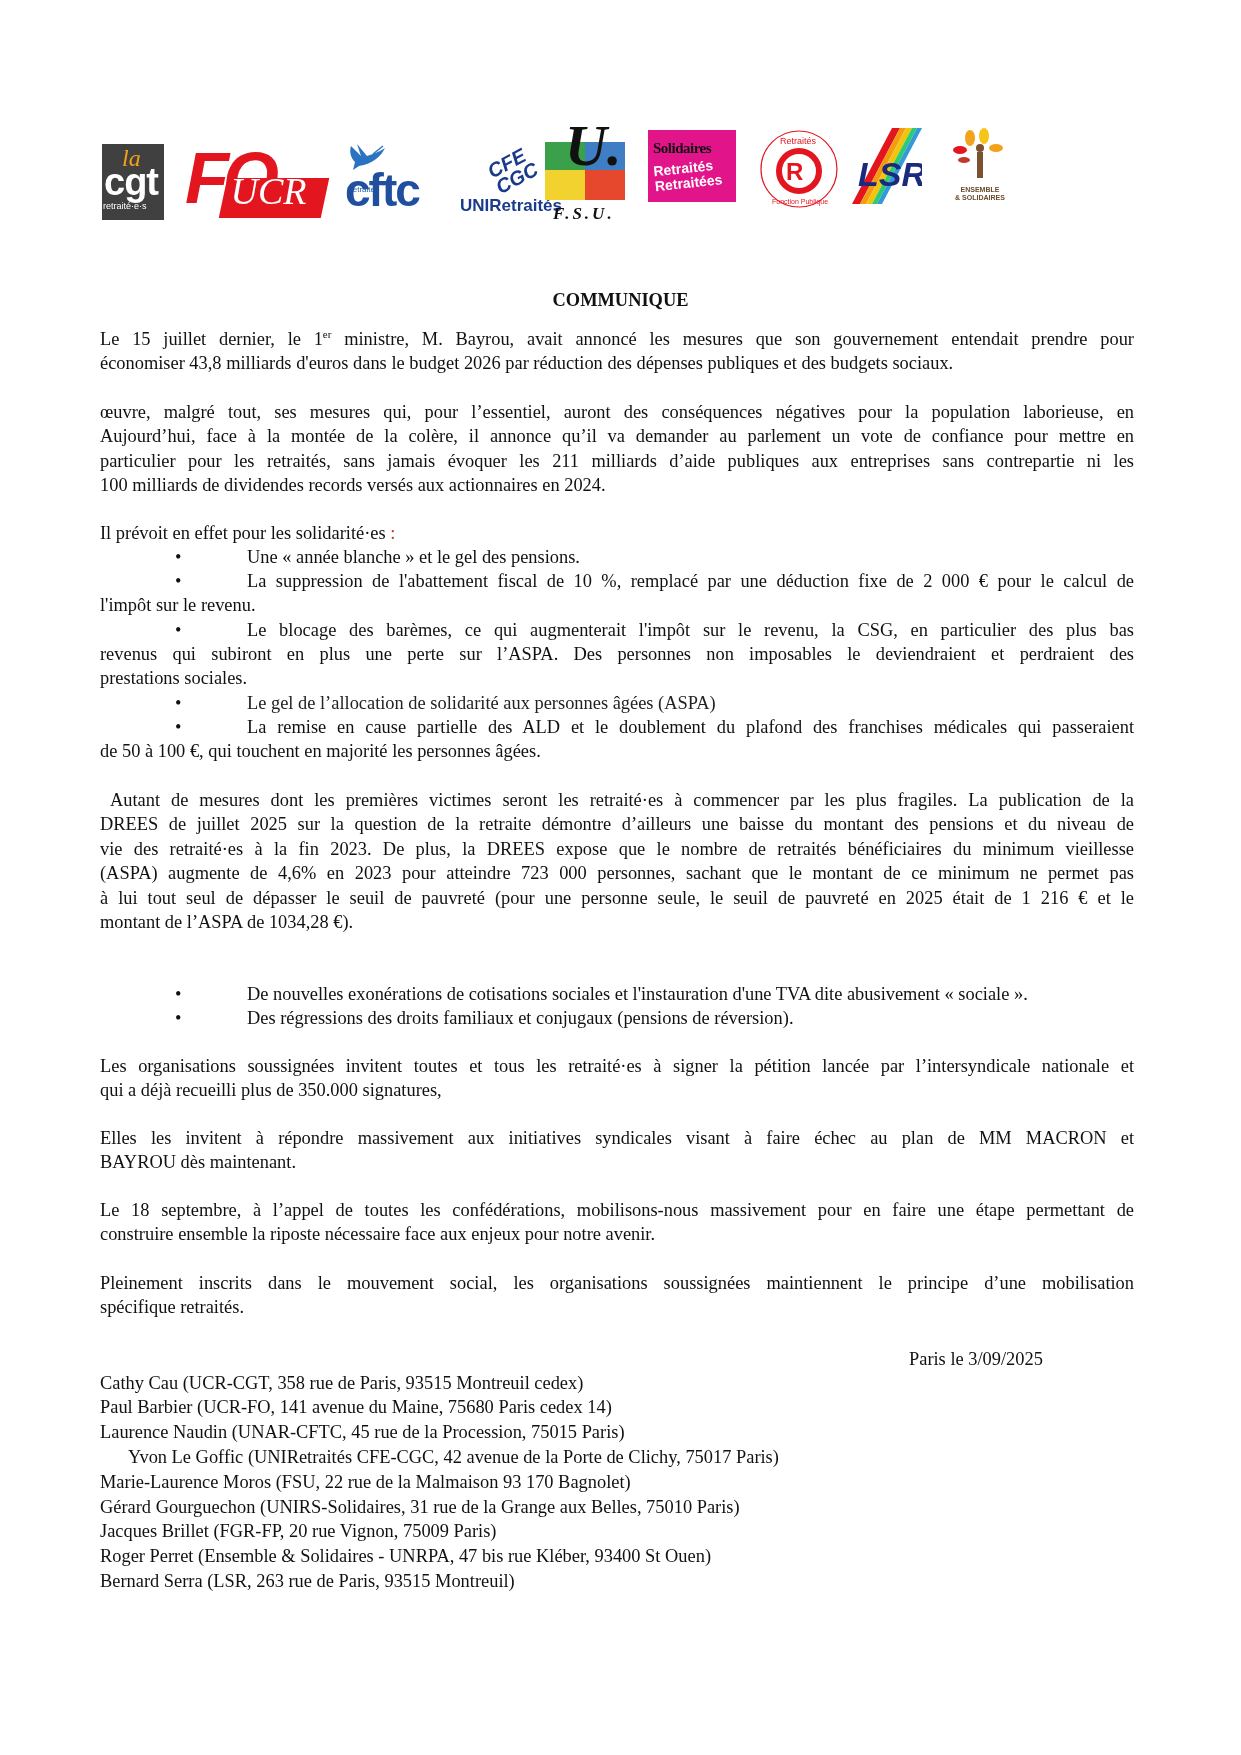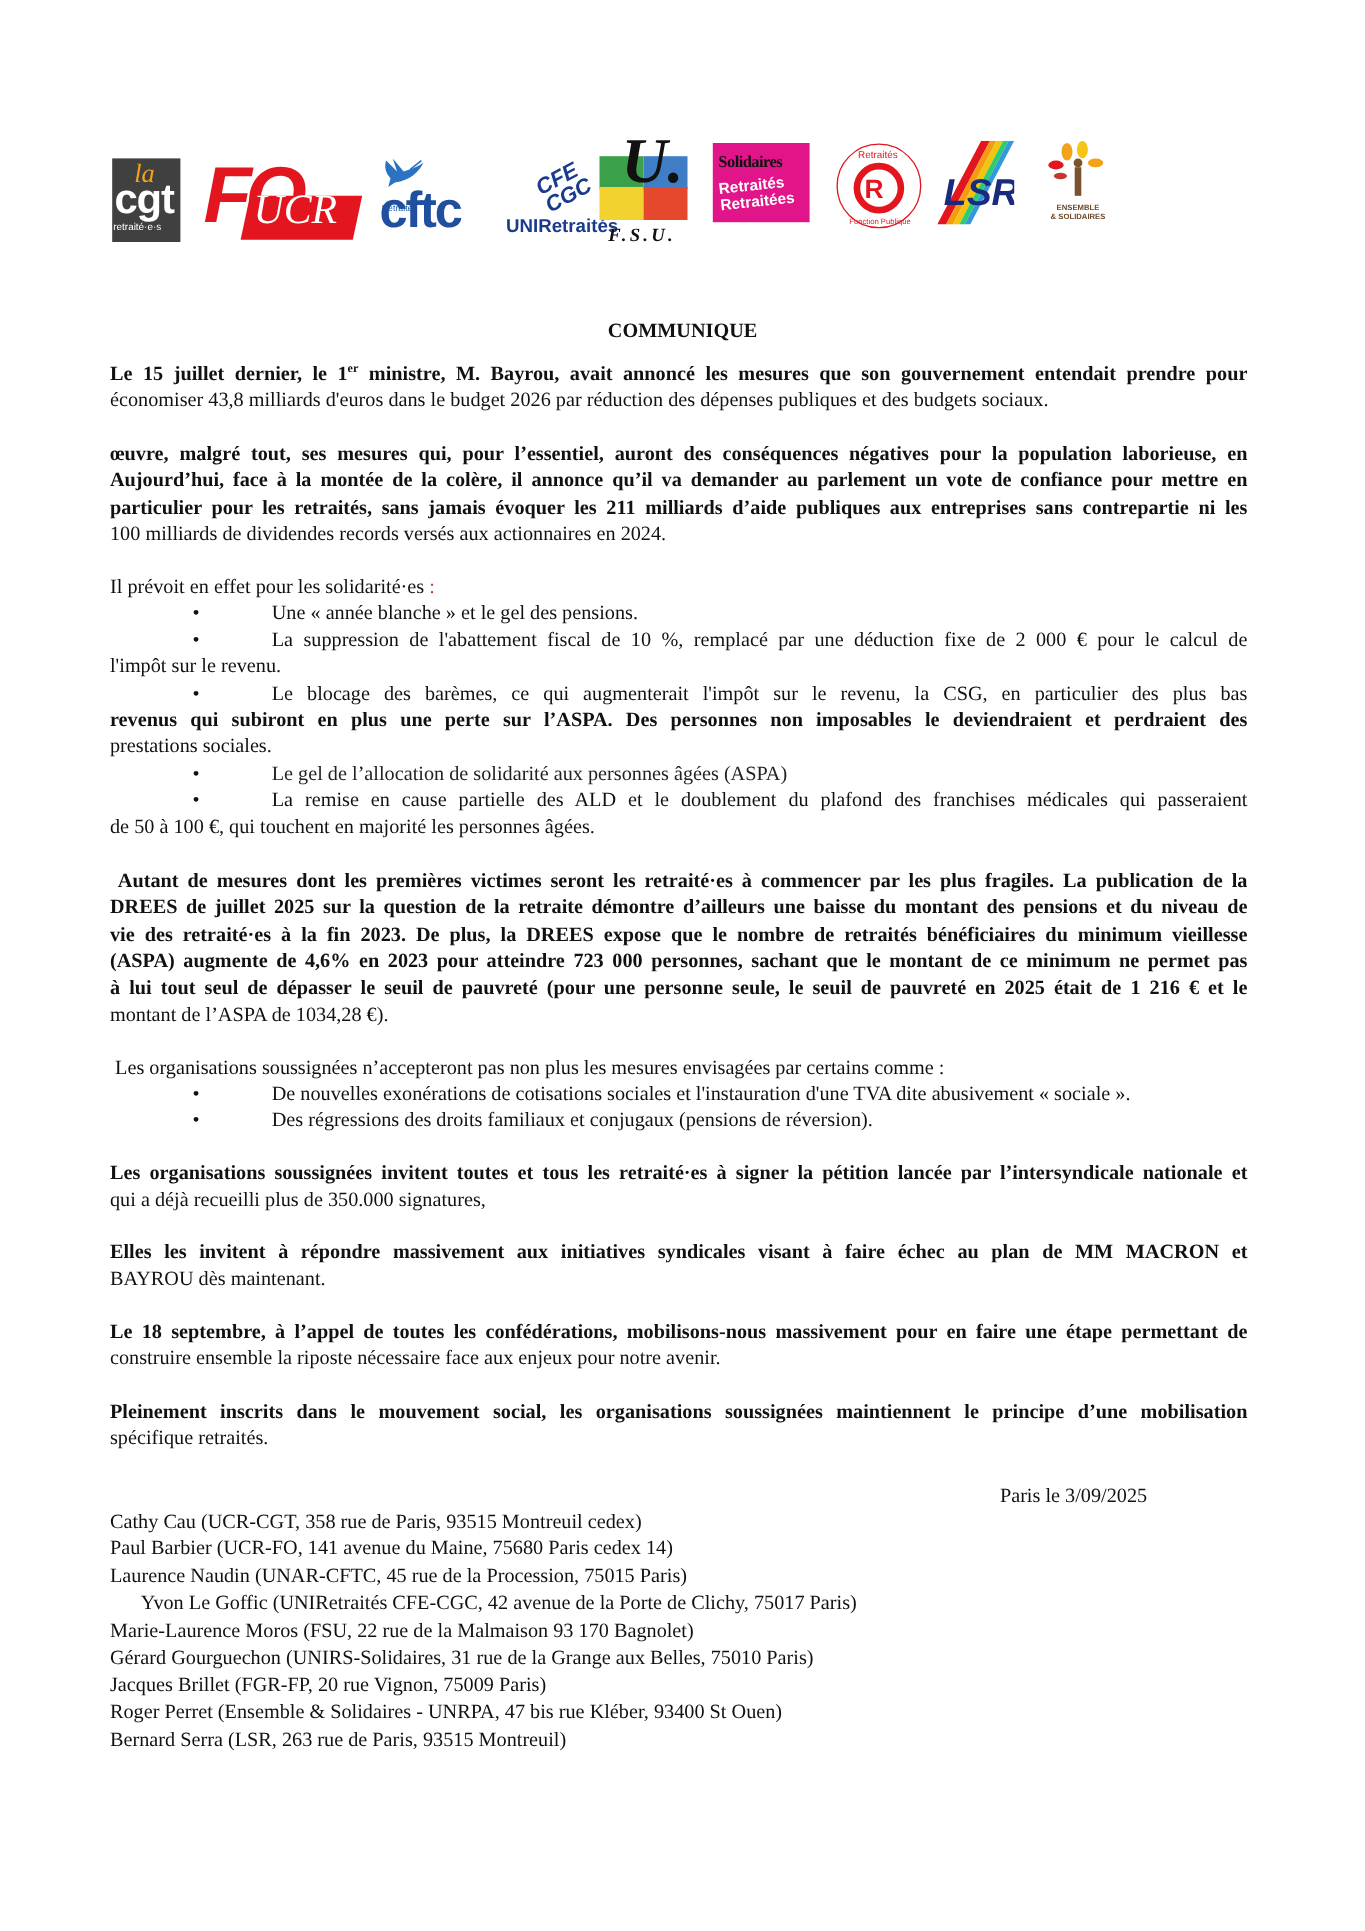--- a/index.html
+++ b/index.html
@@ -36,21 +36,21 @@
   .sol .s2 { position: absolute; left: 6px; top: 30px; color: #fff; font-weight: bold; font-size: 14px; line-height: 15px; font-family: "Liberation Sans", sans-serif; transform: rotate(-6deg); }
   .fgr { left: 658px; top: 0; width: 82px; height: 82px; }
   .lsr { left: 752px; top: 0; width: 70px; height: 76px; }
   .ens { left: 850px; top: 0; width: 60px; height: 78px; }
   .ens .t { position: absolute; left: 0; top: 58px; width: 60px; text-align: center; font-size: 7px; color: #6b4a2b; font-weight: bold; font-family: "Liberation Sans", sans-serif; line-height: 8px; }
 
   
   .title { position: absolute; left: 0; width: 1241px; top: 288px; text-align: center; font-weight: bold; font-size: 18.4px; }
   .para { position: absolute; left: 100px; width: 1034px; text-align: justify; }
   .line { display: block; white-space: nowrap; }
-  .jline { display: block; text-align: justify; text-align-last: justify; font-weight: bold; }
+  .jline { display: block; text-align: justify; text-align-last: justify; }
   .bullet-line { position: absolute; left: 100px; width: 1034px; }
   .bl-dot { position: absolute; left: 75px; }
   .bl-text { position: absolute; left: 147px; white-space: nowrap; }
   .red { color: #c0392b; }
   .sig { position: absolute; left: 100px; white-space: nowrap; }
   .date { position: absolute; left: 909px; top: 1347px; white-space: nowrap; }
   sup { font-size: 11px; line-height: 0; }
 </style>
 </head>
 <body>
@@ -178,21 +178,20 @@
 
   <div class="para" style="top:788px;">
     <span class="jline" style="white-space:pre;"> Autant de mesures dont les premières victimes seront les retraité·es à commencer par les plus fragiles. La publication de la</span>
     <span class="jline">DREES de juillet 2025 sur la question de la retraite démontre d’ailleurs une baisse du montant des pensions et du niveau de</span>
     <span class="jline">vie des retraité·es à la fin 2023. De plus, la DREES expose que le nombre de retraités bénéficiaires du minimum vieillesse</span>
     <span class="jline">(ASPA) augmente de 4,6% en 2023 pour atteindre 723 000 personnes, sachant que le montant de ce minimum ne permet pas</span>
     <span class="jline">à lui tout seul de dépasser le seuil de pauvreté (pour une personne seule, le seuil de pauvreté en 2025 était de 1 216 € et le</span>
     <span class="line">montant de l’ASPA de 1034,28 €).</span>
   </div>
 
-  <div class="para" style="top:958px;white-space:pre;"> Les organisations soussignées n’accepteront pas non plus les mesures envisagées par certains comme :</div>
 
   <div>
     <div class="bullet-line" style="top:982px;">
       <span class="bl-dot">•</span>
       <span class="bl-text">De nouvelles exonérations de cotisations sociales et l'instauration d'une TVA dite abusivement « sociale ».</span>
     </div>
     <div class="bullet-line" style="top:1006px;">
       <span class="bl-dot">•</span>
       <span class="bl-text">Des régressions des droits familiaux et conjugaux (pensions de réversion).</span>
     </div>

